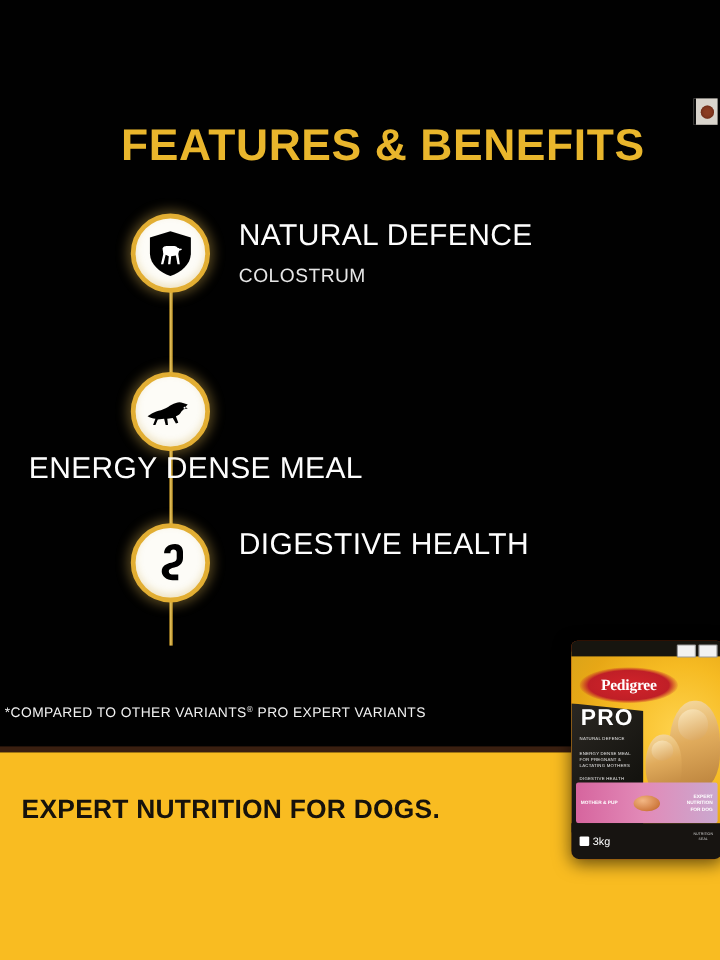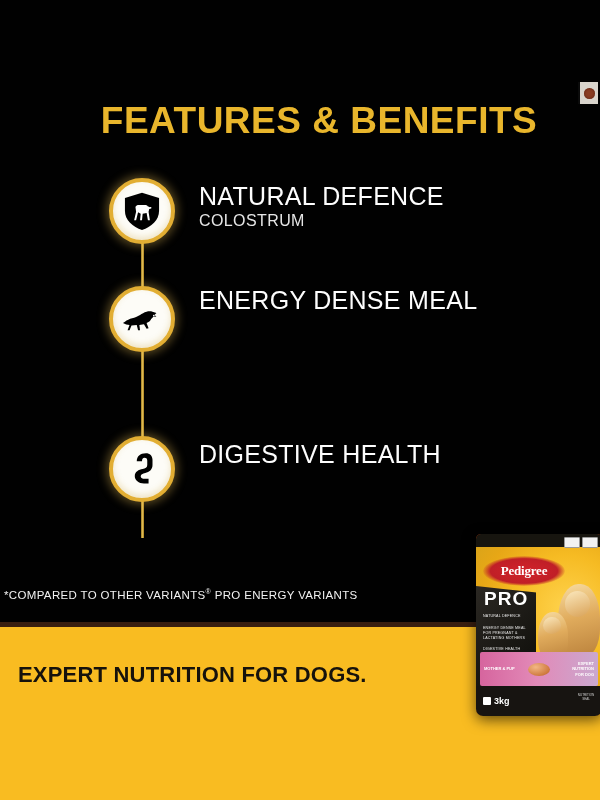--- a/index.html
+++ b/index.html
@@ -43,21 +43,21 @@
   .connector{
     position:absolute; left:141px; top:60px; width:3px; height:300px;
     background:linear-gradient(to right,#8a6712,#e8c45c 40%,#a8801d);
     z-index:0;
   }
   .feature{
     position:relative; display:flex; align-items:flex-start;
     margin-bottom:0; z-index:2;
   }
   .f1{ position:absolute; top:0px;   left:0; }
-  .f2{ position:absolute; top:108px; left:0; }
+  .f2{ position:absolute; top:132px; left:0;flex-direction:column; }
   .f3{ position:absolute; top:258px; left:0; }
 
   .badge{
     position:relative;
     width:66px;height:66px;border-radius:50%;
     margin-left:109px;
     background:#fdfcf7;
     border:4px solid #e2ae33;
     display:flex;align-items:center;justify-content:center;
     box-shadow:0 0 10px 3px rgba(240,198,90,.35),
@@ -67,21 +67,21 @@
   }
   .badge svg{ width:42px;height:42px; display:block; }
 
   .ftext{ margin-left:24px; padding-top:4px; }
   .ftitle{
     color:#fdfdfd; font-size:25px; font-weight:400;
     line-height:1.12; letter-spacing:.3px; white-space:nowrap;
   }
   .fsub{
     color:#e6e6e6; font-size:16px; font-weight:300;
-    letter-spacing:.4px; margin-top:2px; white-space:nowrap;
+    letter-spacing:.4px; margin-top:12px; white-space:nowrap;
   }
   .ftext.multi{ padding-top:0; }
 
   
   .footnote{
     position:absolute; top:588px; left:4px;
     color:#f2f2f2; font-size:11.5px; letter-spacing:.35px;
     font-weight:400; white-space:nowrap;
   }
   .footnote sup{ font-size:7px; vertical-align:super; }
@@ -187,21 +187,21 @@
     position:absolute; bottom:0; left:0; width:100%; height:30px;
     background:#171411;
     display:flex; align-items:center;
   }
   .pack-weight{
     display:flex;align-items:center;gap:3px;margin-left:7px;
   }
   .pack-weight i{
     width:8px;height:8px;background:#fff;border-radius:1px;display:block;
   }
-  .pack-weight span{ color:#fff;font-size:9px;font-weight:700; }
+  .pack-weight span{ color:#fff;font-size:9px;font-weight:400; }
   .pack-seal{
     position:absolute; right:6px; bottom:6px;
     width:20px;height:16px;
     color:#cfcfcf;font-size:3px;text-align:center;line-height:1.2;
   }
 </style>
 </head>
 <body>
 
 <div class="stage">
@@ -247,21 +247,21 @@
           <path d="M38 8c6 0 10 4 10 10v8c0 7-5 11-11 12-4 1-7 2-7 5s3 4 6 4h6v7h-7c-8 0-14-5-14-11 0-7 6-10 12-11 4-1 7-2 7-6v-7c0-3-2-4-4-4-3 0-4 2-4 5h-8c0-7 5-12 14-12z" fill="#000"></path>
         </svg>
       </div>
       <div class="ftext">
         <div class="ftitle">DIGESTIVE HEALTH</div>
       </div>
     </div>
   </div>
 
   <div class="footnote">
-    <span>*COMPARED TO OTHER VARIANTS</span><sup>®</sup><span> PRO ENERGY VARIANTS</span>
+    <span>*COMPARED TO OTHER VARIANTS</span><sup>®</sup><span> PRO EXPERT VARIANTS</span>
   </div>
 
   <div class="band-rule"></div>
   <div class="band"></div>
   <div class="tagline">EXPERT NUTRITION FOR DOGS.</div>
 
   <div class="pack">
     <div class="pack-body"></div>
     <div class="pack-top"></div>
     <div class="pack-badges">

